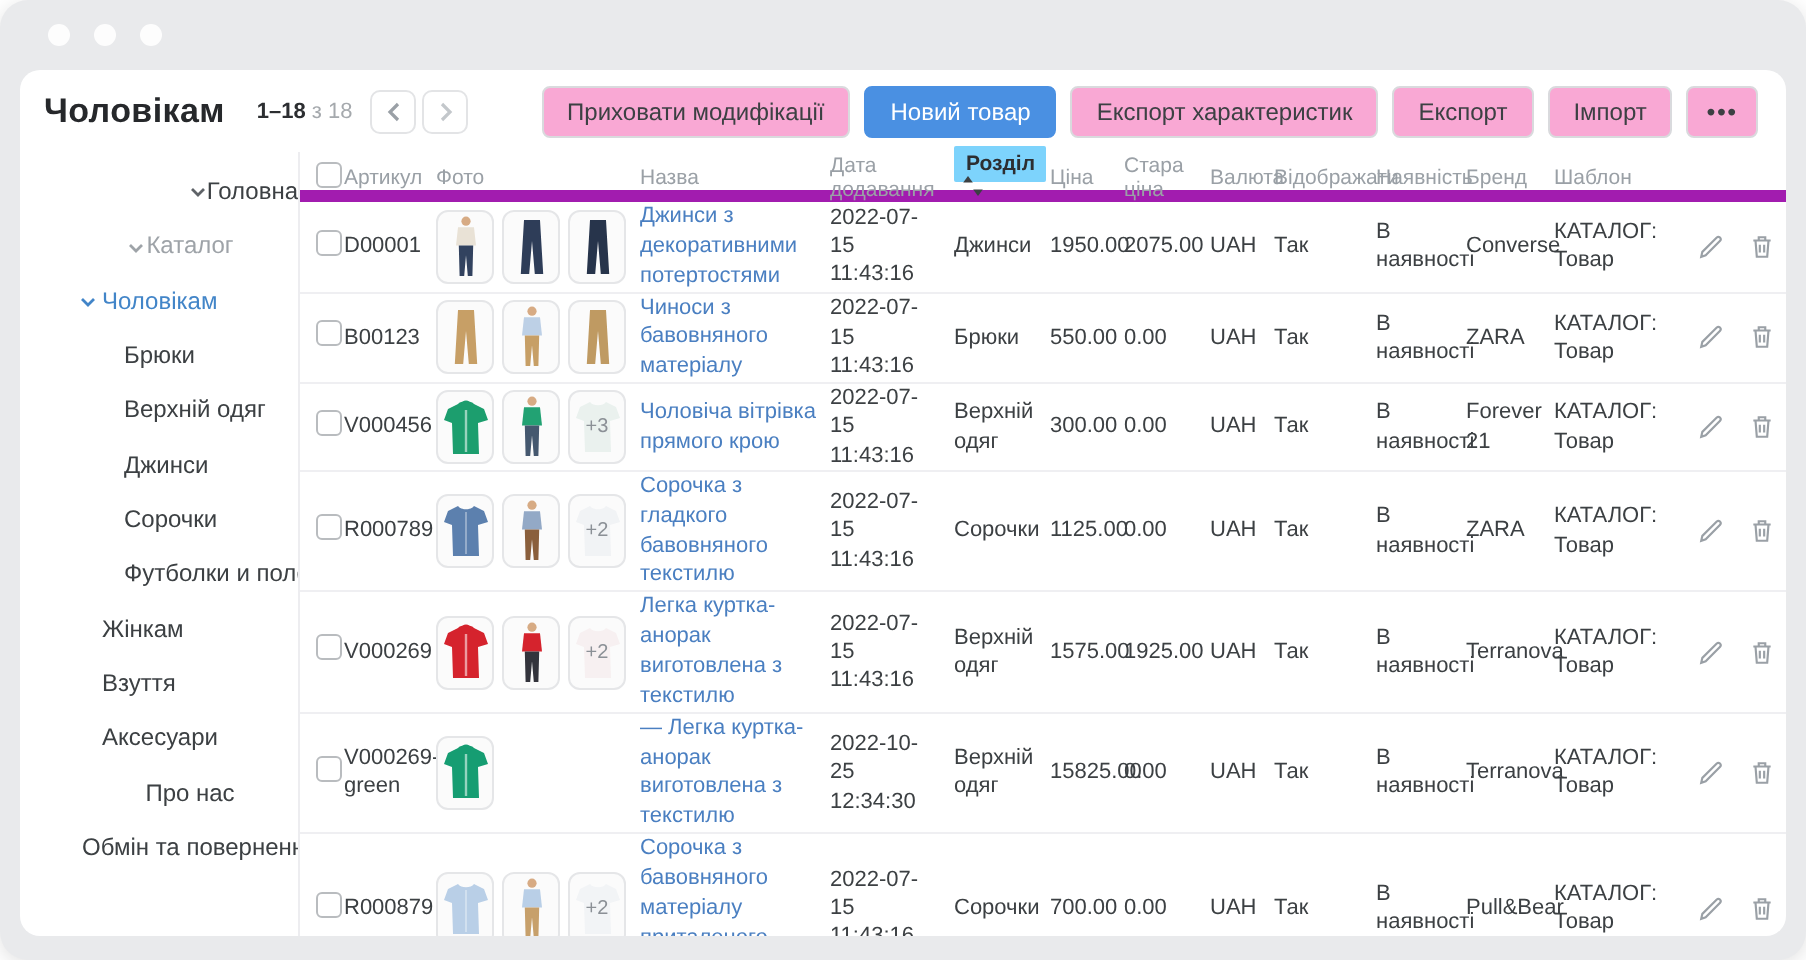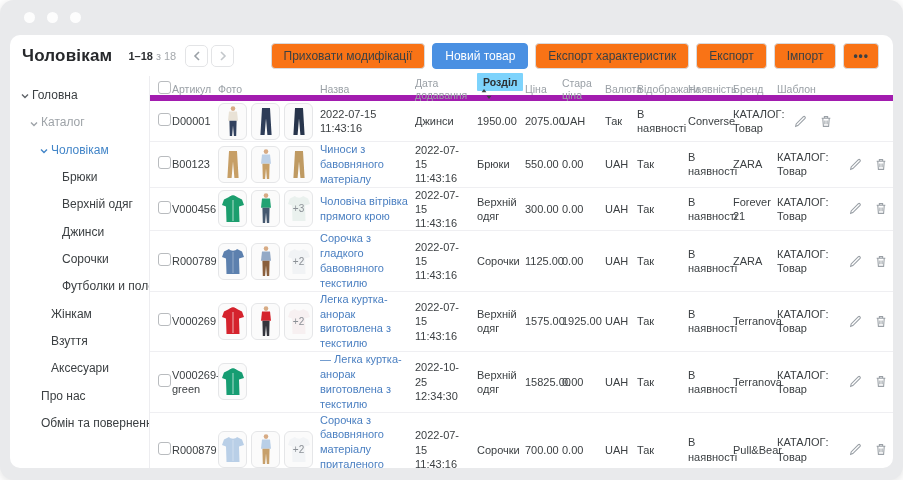--- a/index.html
+++ b/index.html
@@ -12,32 +12,32 @@
   
   .card-header { display:flex; align-items:center; padding:8px 14px 7px 12px; }
   .page-title { font-size:17px; font-weight:700; color:#26282b; letter-spacing:.2px; }
   .pager { display:flex; align-items:center; margin-left:16px; gap:3px; }
   .pager .range { font-size:11px; font-weight:700; color:#2c2e31; }
   .pager .of { font-size:11px; color:#a5a9ad; margin-right:6px; }
   .pg-btn { width:23px; height:22px; border:1px solid #e3e4e6; border-radius:5px; background:#fff; display:flex; align-items:center; justify-content:center; cursor:pointer; }
   .pg-btn svg { display:block; }
   .spacer { flex:1; }
   .actions-bar { display:flex; align-items:center; gap:7px; }
-  .btn { font-family:"Liberation Sans",sans-serif; font-size:12px; color:#3c4043; background:#f97316; border:1px solid #d9dadd; border-radius:4px; padding:5px 12px; cursor:pointer; white-space:nowrap; }
+  .btn { font-family:"Liberation Sans",sans-serif; font-size:12px; color:#3c4043; background:#f9a8d4; border:1px solid #d9dadd; border-radius:4px; padding:5px 12px; cursor:pointer; white-space:nowrap; }
   .btn.primary { background:#4a90e2; border-color:#4a90e2; color:#fff; }
   .btn.more { padding:5px 9px; letter-spacing:1px; font-weight:700; }
 
   
   .card-body { flex:1; display:flex; min-height:0; }
   .sidebar { width:140px; border-right:1px solid #ededf0; padding-top:6px; overflow:hidden; }
   .nav-item { position:relative; font-size:12px; line-height:27px; color:#3c4043; white-space:nowrap; cursor:pointer; }
   .nav-item .lbl { vertical-align:middle; }
   .nav-item .chev { display:inline-block; width:11px; margin-left:-11px; vertical-align:middle; }
-  .nav-item.d0 { padding-left:22px; }
-  .nav-item.d1 { padding-left:31px; }
+  .nav-item.d0 { padding-left:22px;text-align:right; }
+  .nav-item.d1 { padding-left:31px;text-align:center; }
   .nav-item.d2 { padding-left:41px; }
   .nav-item.d3 { padding-left:52px; }
   .nav-item.muted { color:#9ea3a8; }
   .nav-item.active { color:#4285c8; }
   .nav-item.active .chev svg polyline { stroke:#4285c8; }
 
   
   .table-wrap { flex:1; min-width:0; display:flex; flex-direction:column; }
   .grid-row { display:grid; grid-template-columns:22px 46px 102px 95px 62px 48px 37px 43px 32px 51px 45px 44px 61px 1fr; align-items:center; }
   .thead { min-height:25px; border-bottom:6px solid #a21caf; }
@@ -158,20 +158,23 @@
                   <svg width="16" height="29" viewBox="0 0 16 29">
                     <path fill="#2e3d58" d="M4 1h8l1.6 27h-4.2L8 11.5 6.6 28H2.4z"></path>
                   </svg>
                 </div>
                 <div class="thumb">
                   <svg width="16" height="29" viewBox="0 0 16 29">
                     <path fill="#27344b" d="M4 1h8l1.6 27h-4.2L8 11.5 6.6 28H2.4z"></path>
                   </svg>
                 </div>
               </div>
+    <div class="cell">
+                <a class="name-link">Джинси з декоративними потертостями</a>
+              </div>
     <div class="cell c-date">
                 <span>2022-07-15</span>
                 <span>11:43:16</span>
               </div>
     <div class="cell">Джинси</div>
     <div class="cell">1950.00</div>
     <div class="cell">2075.00</div>
     <div class="cell">UAH</div>
     <div class="cell">Так</div>
     <div class="cell">В наявності</div>

